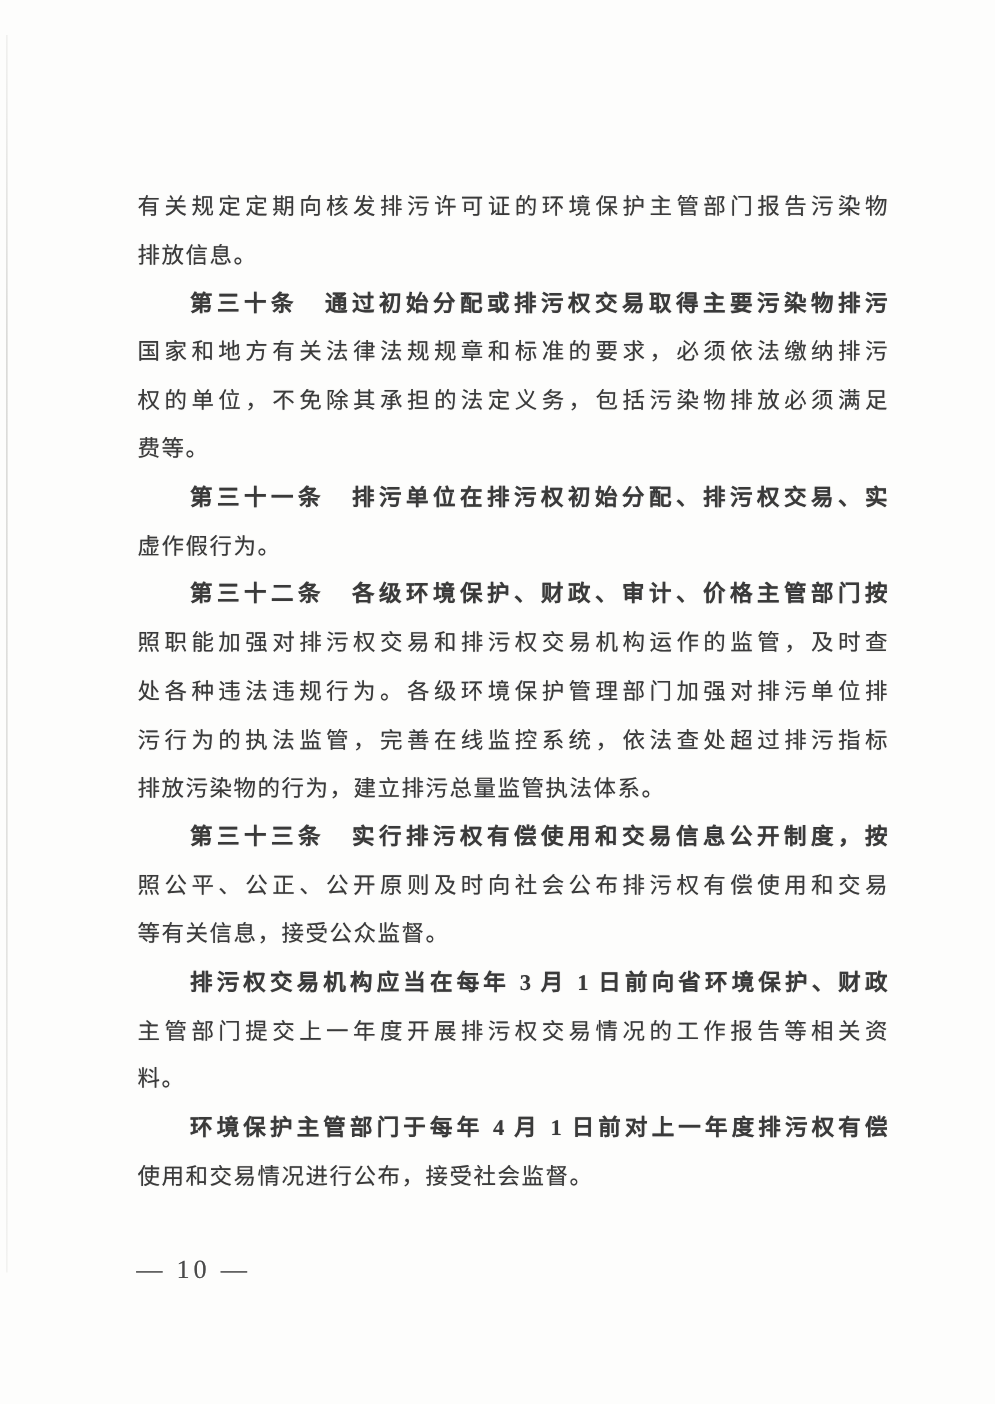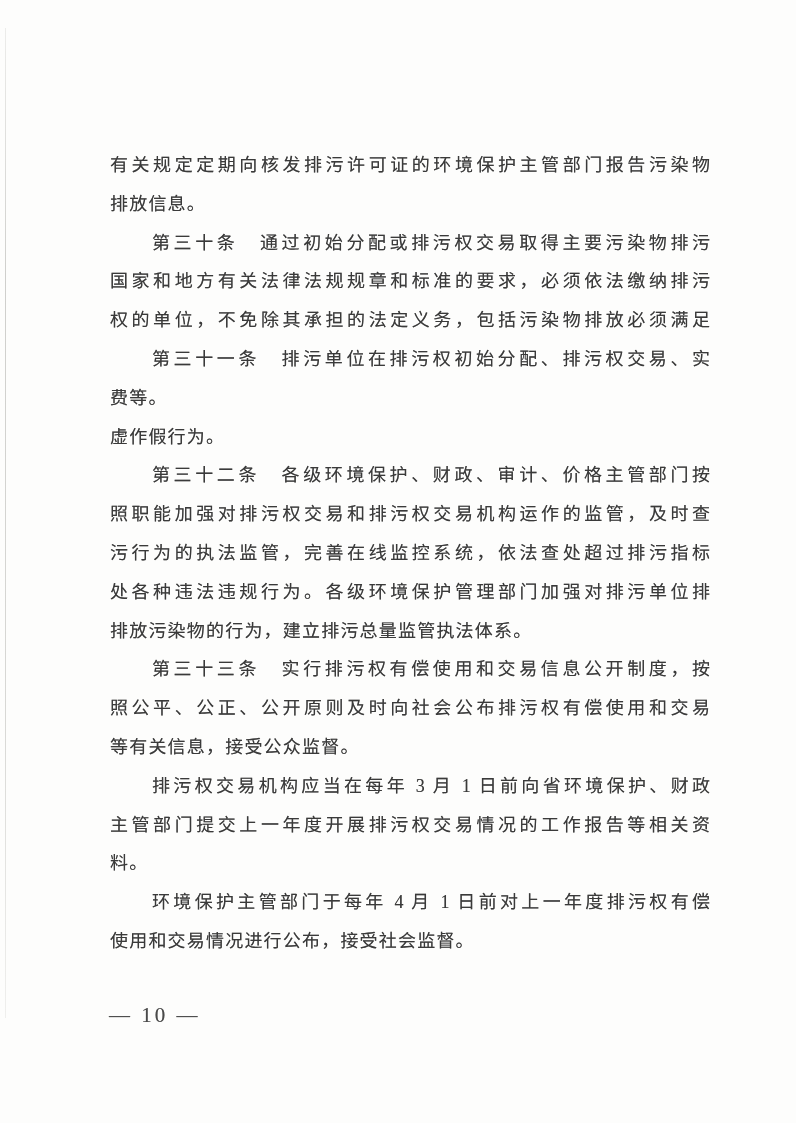--- a/index.html
+++ b/index.html
@@ -33,20 +33,21 @@
     height: 38.8px;
     line-height: 38.8px;
     font-size: 18px;
     color: #3a3a3a;
     text-shadow: 0 0 0.6px rgba(70, 70, 70, 0.55);
     text-align: justify;
     text-align-last: justify;
   }
   .line.indent {
     text-indent: 42px;
+    font-weight: bold;
   }
   .line.para-end {
     text-align: left;
     text-align-last: left;
     letter-spacing: 1.2px;
   }
   .page-number {
     position: absolute;
     left: 109px;
     top: 1002px;
@@ -61,27 +62,27 @@
 <body>
 
 <div class="page">
   <div class="scan-edge"></div>
   <main class="text-block" id="paragraphs">
       <div class="line">有关规定定期向核发排污许可证的环境保护主管部门报告污染物</div>
       <div class="line para-end">排放信息。</div>
       <div class="line indent">第三十条　通过初始分配或排污权交易取得主要污染物排污</div>
       <div class="line">国家和地方有关法律法规规章和标准的要求，必须依法缴纳排污</div>
       <div class="line">权的单位，不免除其承担的法定义务，包括污染物排放必须满足</div>
+      <div class="line para-end">费等。</div>
       <div class="line indent">第三十一条　排污单位在排污权初始分配、排污权交易、实</div>
-      <div class="line para-end">费等。</div>
       <div class="line para-end">虚作假行为。</div>
       <div class="line indent">第三十二条　各级环境保护、财政、审计、价格主管部门按</div>
       <div class="line">照职能加强对排污权交易和排污权交易机构运作的监管，及时查</div>
+      <div class="line">处各种违法违规行为。各级环境保护管理部门加强对排污单位排</div>
       <div class="line">污行为的执法监管，完善在线监控系统，依法查处超过排污指标</div>
-      <div class="line">处各种违法违规行为。各级环境保护管理部门加强对排污单位排</div>
       <div class="line para-end">排放污染物的行为，建立排污总量监管执法体系。</div>
       <div class="line indent">第三十三条　实行排污权有偿使用和交易信息公开制度，按</div>
       <div class="line">照公平、公正、公开原则及时向社会公布排污权有偿使用和交易</div>
       <div class="line para-end">等有关信息，接受公众监督。</div>
       <div class="line indent">排污权交易机构应当在每年 3 月 1 日前向省环境保护、财政</div>
       <div class="line">主管部门提交上一年度开展排污权交易情况的工作报告等相关资</div>
       <div class="line para-end">料。</div>
       <div class="line indent">环境保护主管部门于每年 4 月 1 日前对上一年度排污权有偿</div>
       <div class="line para-end">使用和交易情况进行公布，接受社会监督。</div>
     </main>

